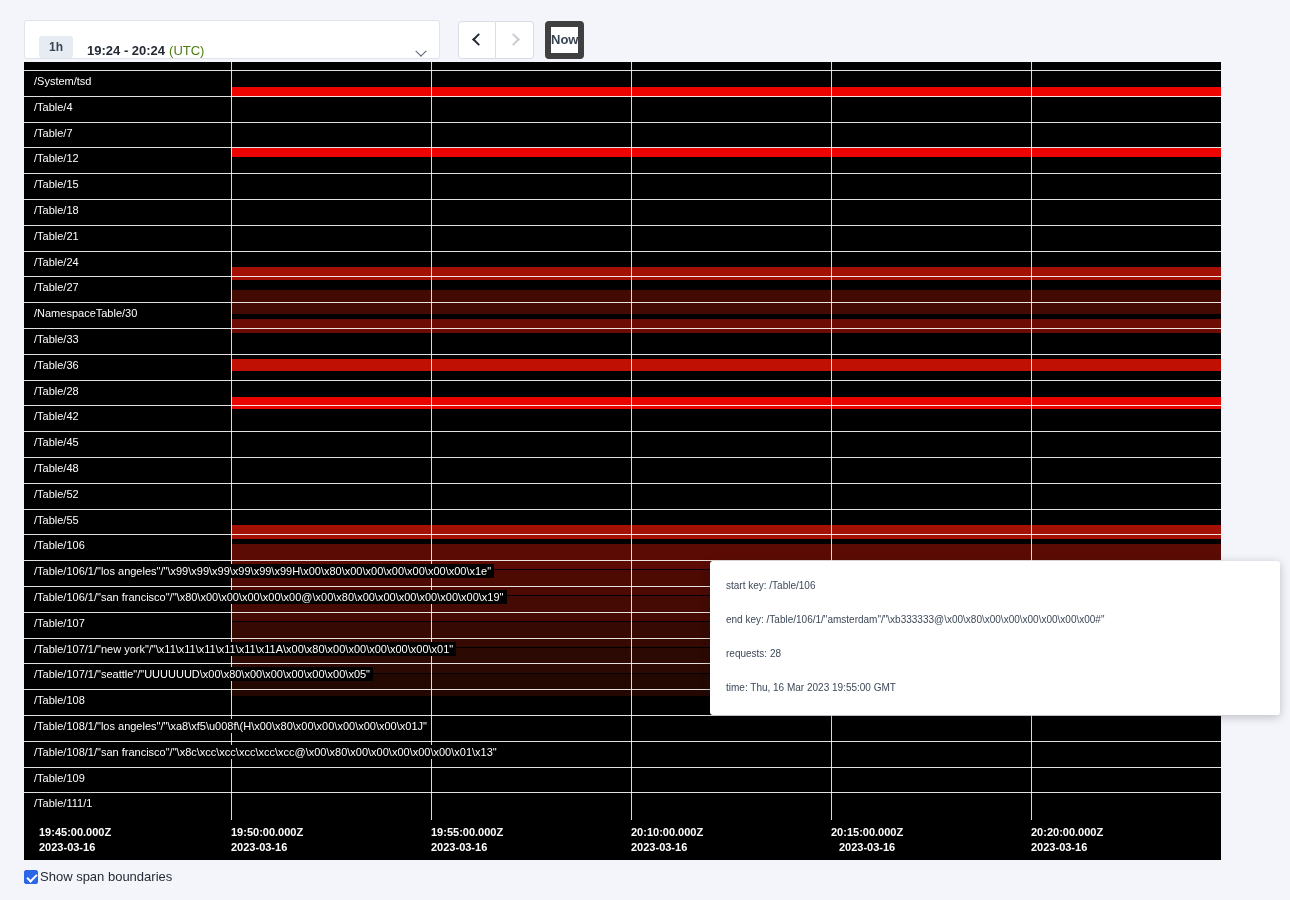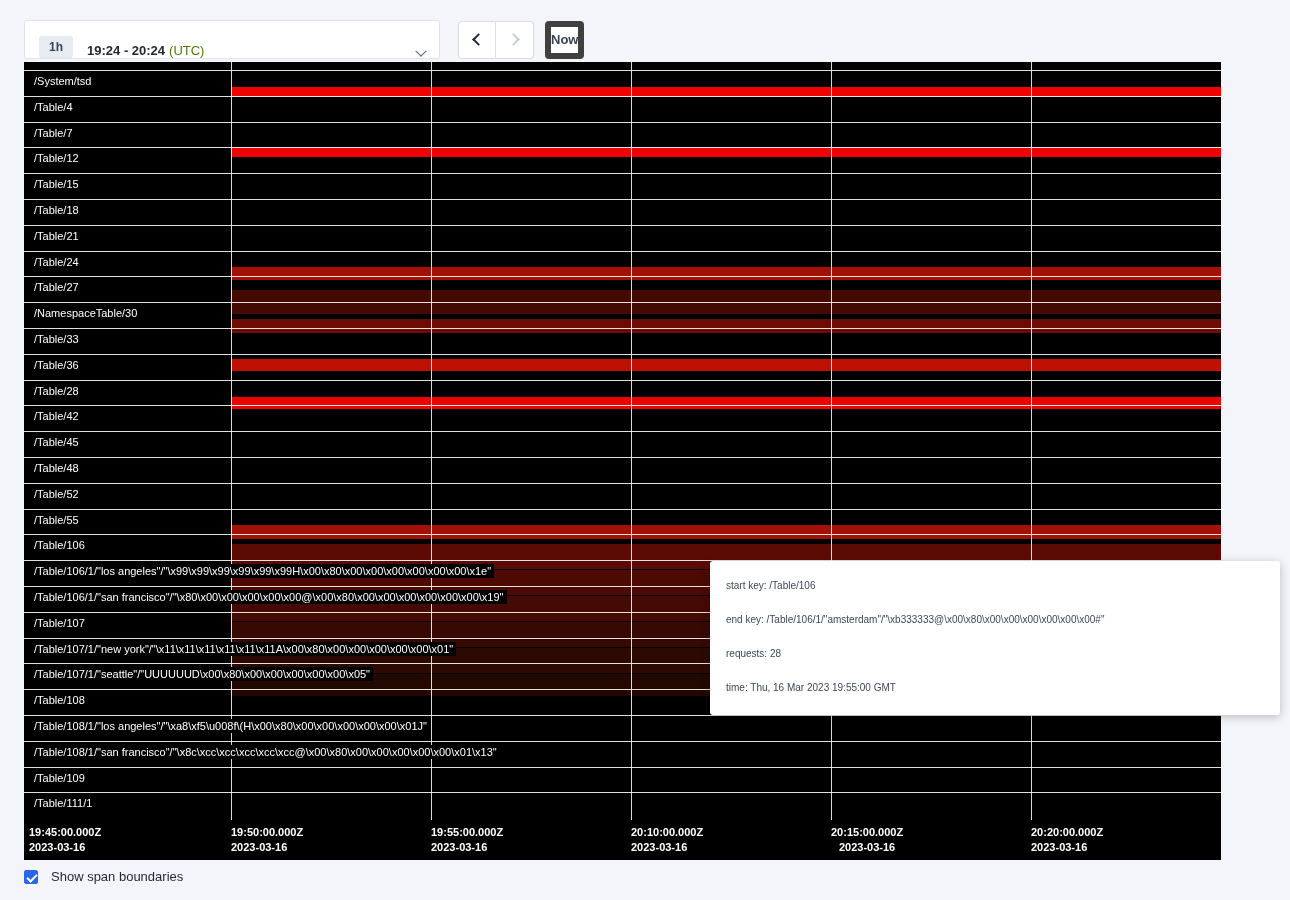--- a/index.html
+++ b/index.html
@@ -73,21 +73,21 @@
   .footer { display: flex; align-items: center; margin: 9px 0 0 24px; }
   .checkbox {
     position: relative; width: 14px; height: 14px; border-radius: 2px; display: inline-block;
     cursor: pointer; flex: 0 0 auto;
   }
   .checkbox.checked { background: #2b66e8; border: 1px solid #2b66e8; }
   .checkbox.checked::after {
     content: ""; position: absolute; left: 4px; top: 1px; width: 4px; height: 8px;
     border: solid #fff; border-width: 0 2px 2px 0; transform: rotate(45deg);
   }
-  .checkbox-label { font-size: 13px; color: #242a35; margin-left: 13px; }
+  .checkbox-label { font-size: 13px; color: #242a35; margin-left: 2px; }
 </style>
 </head>
 <body>
 
 <div class="page">
 
   <div class="toolbar">
     <div class="time-selector">
       <span class="preset-chip">1h</span>
       <span class="range-text"><b>19:24 - 20:24</b><span class="tz">(UTC)</span></span>
@@ -148,21 +148,21 @@
       <div class="band" style="top: 508px; height: 25px; left: 207px; background: rgb(76, 10, 3);"></div>
       <div class="band" style="top: 534px; height: 25px; left: 207px; background: rgb(68, 10, 3);"></div>
       <div class="band" style="top: 560px; height: 25px; left: 207px; background: rgb(54, 9, 3);"></div>
       <div class="band" style="top: 586px; height: 25px; left: 207px; background: rgb(44, 9, 3);"></div>
       <div class="band" style="top: 612px; height: 22px; left: 207px; background: rgb(35, 8, 2);"></div>
       <div class="gridline" style="left: 207px;"></div>
       <div class="gridline" style="left: 407px;"></div>
       <div class="gridline" style="left: 607px;"></div>
       <div class="gridline" style="left: 807px;"></div>
       <div class="gridline" style="left: 1007px;"></div>
-      <div class="tick" style="left: 5px;">
+      <div class="tick" style="left: 15px;">
         <div>19:45:00.000Z</div>
         <div>2023-03-16</div>
       </div>
       <div class="tick" style="left: 207px;">
         <div>19:50:00.000Z</div>
         <div>2023-03-16</div>
       </div>
       <div class="tick" style="left: 407px;">
         <div>19:55:00.000Z</div>
         <div>2023-03-16</div>

